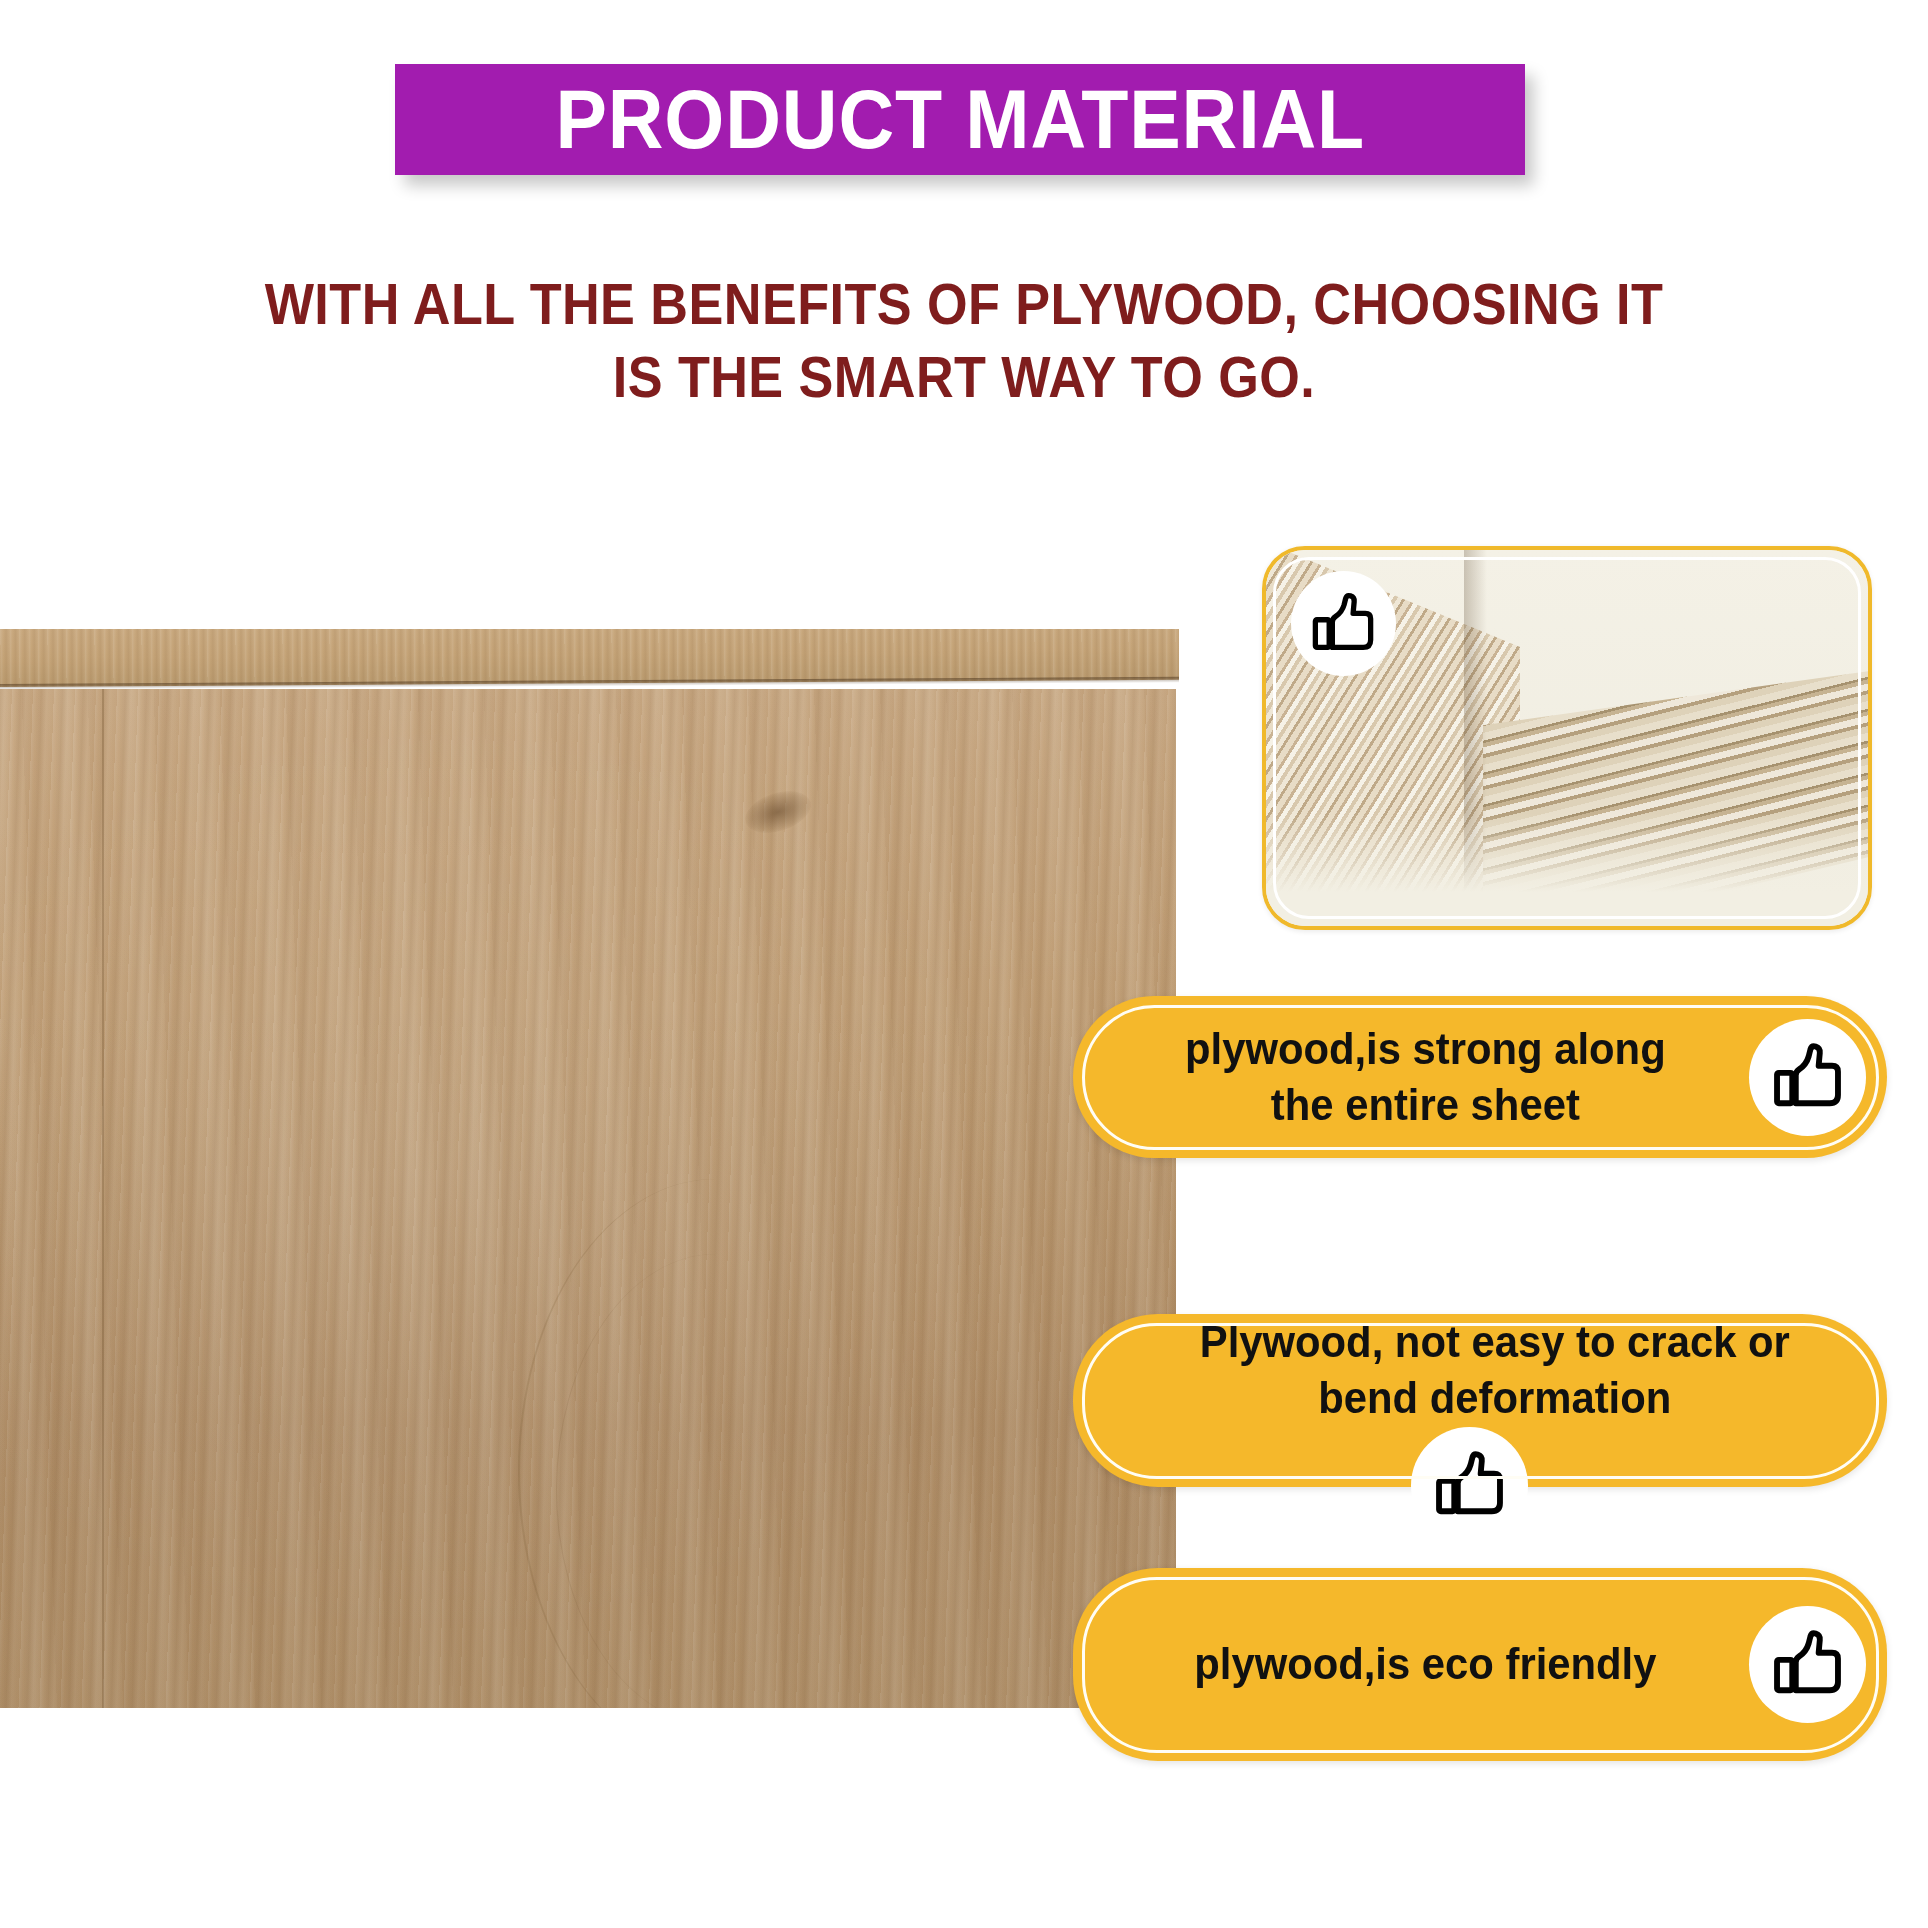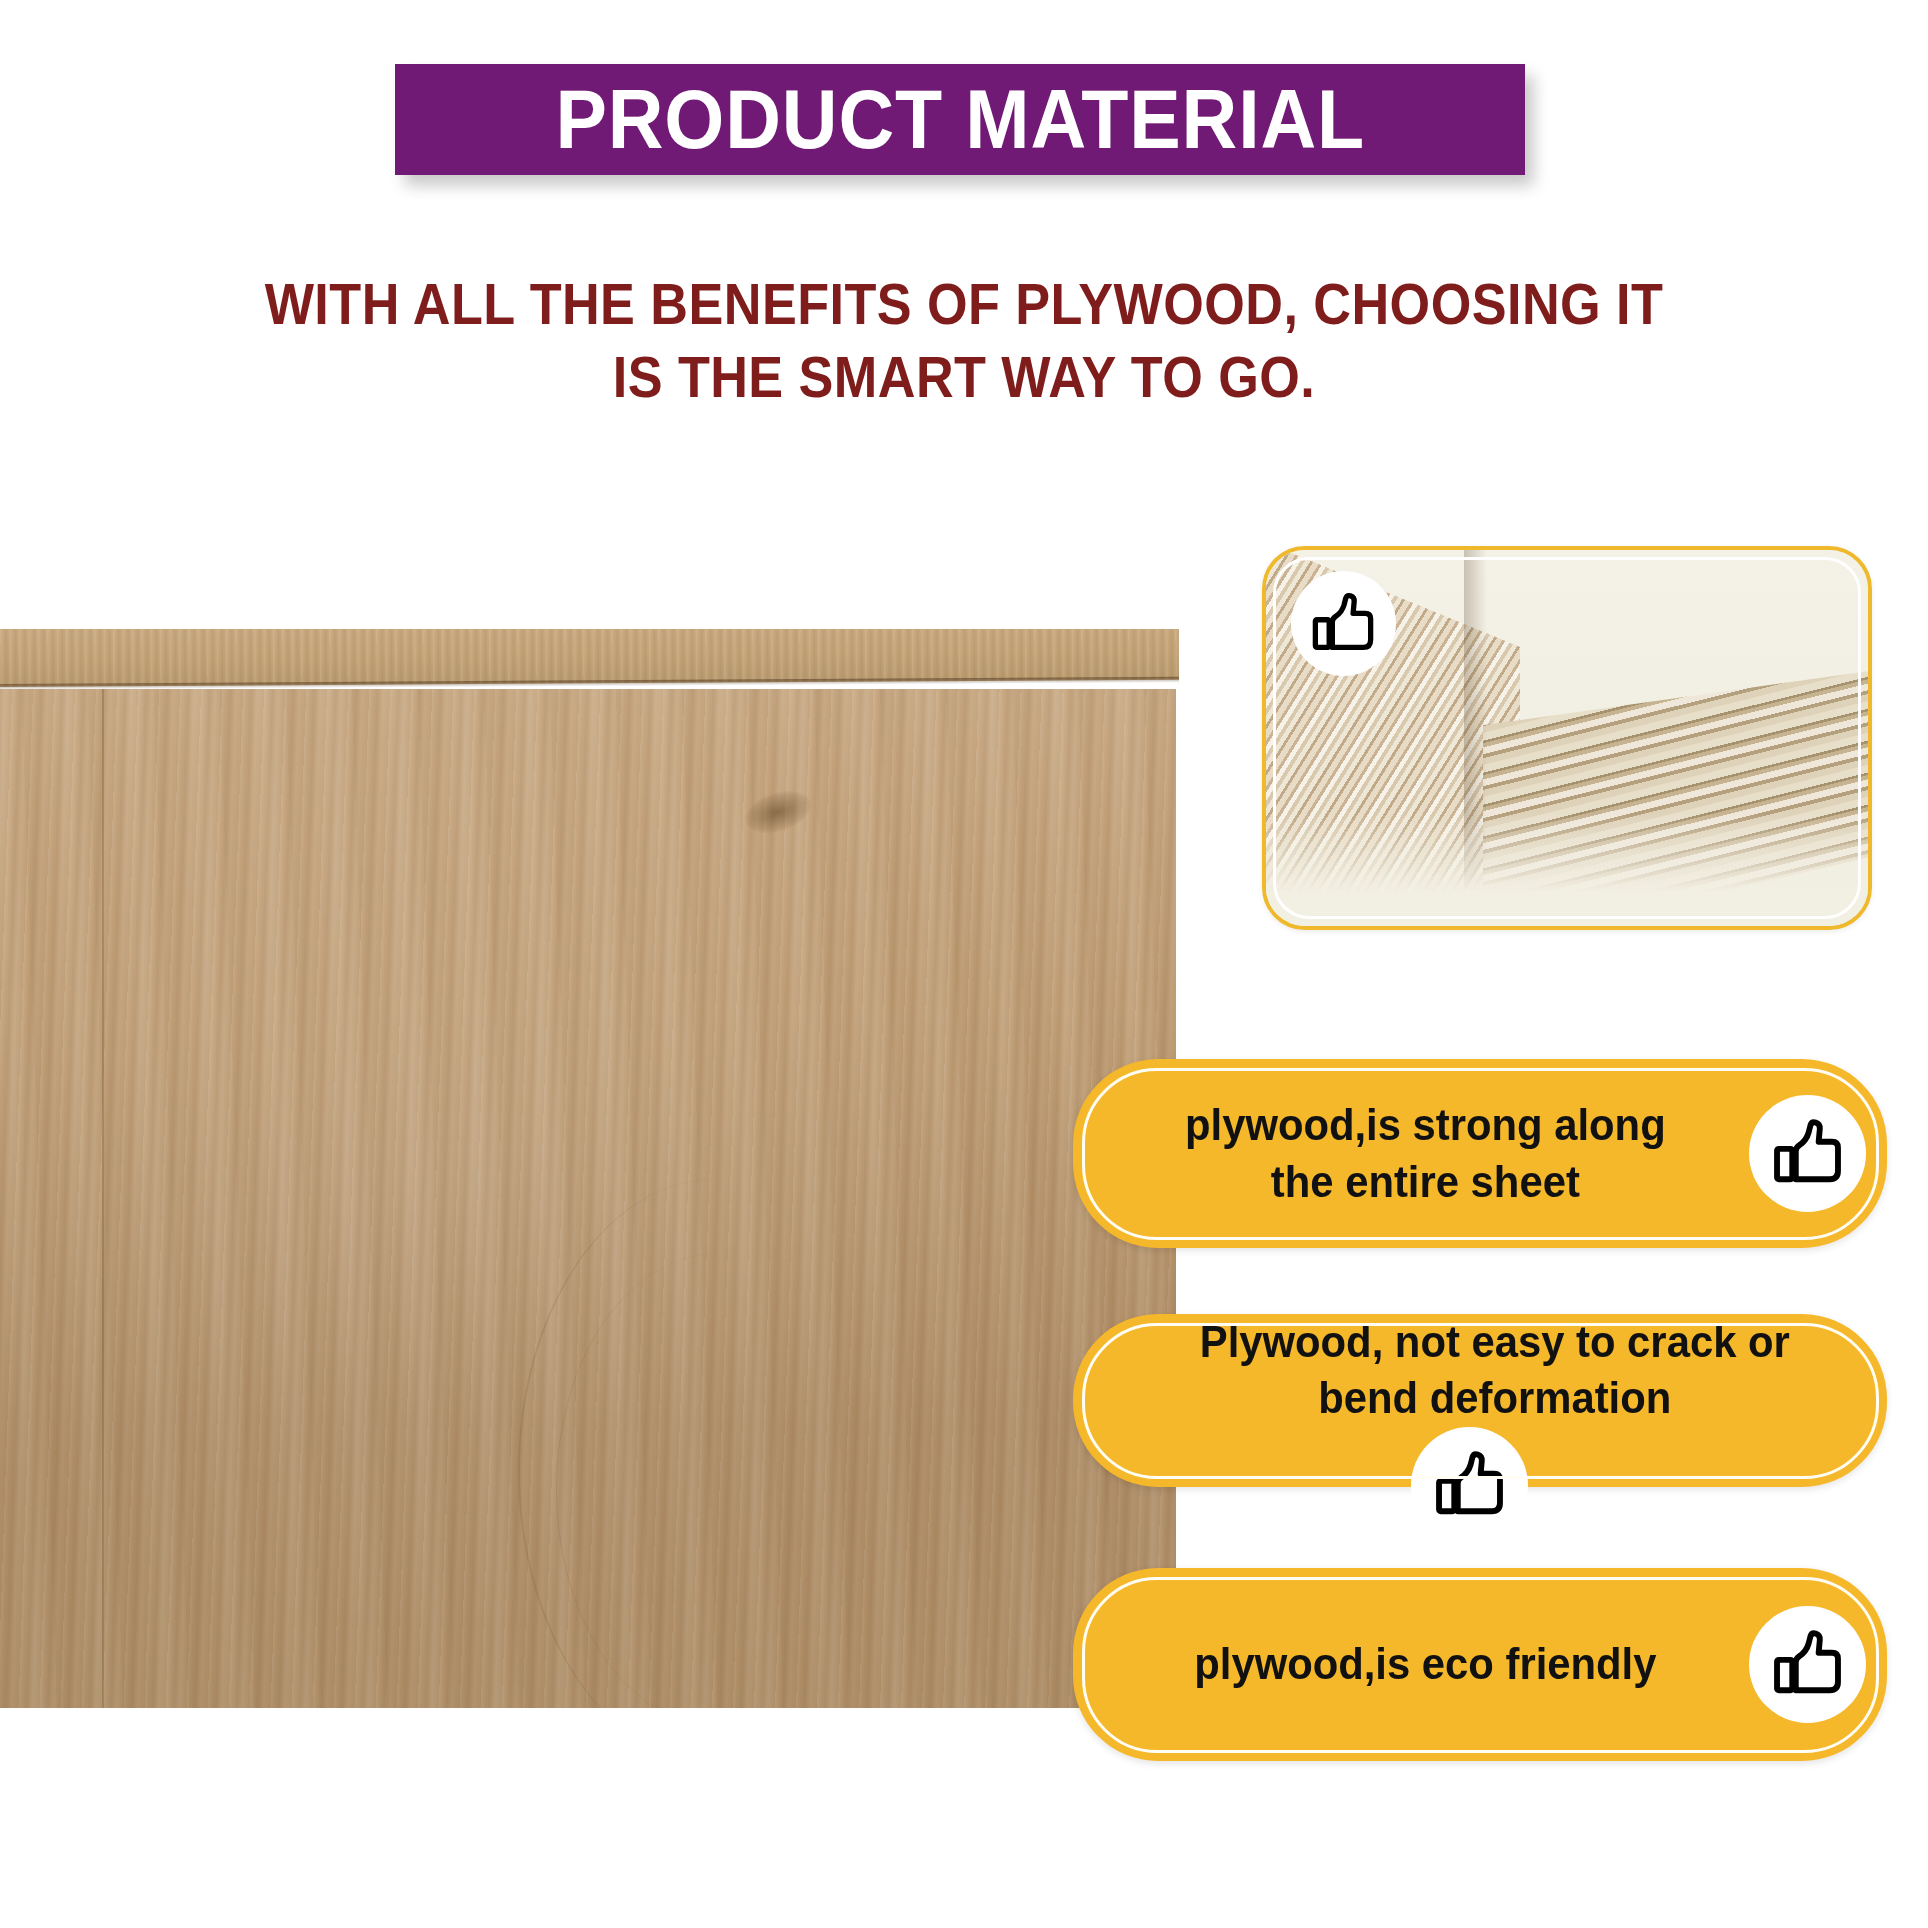--- a/index.html
+++ b/index.html
@@ -19,21 +19,21 @@
     background: #ffffff;
   }
 
   
   .title-banner {
     position: absolute;
     left: 395px;
     top: 64px;
     width: 1130px;
     height: 111px;
-    background: #701a75;
+    background: #a21caf;
     box-shadow: 9.4px 11.3px 15px rgba(0,0,0,0.22);
     display: flex;
     align-items: center;
     justify-content: center;
   }
   .title-text {
     color: #ffffff;
     font-family: "Liberation Sans Narrow", "Liberation Sans", sans-serif;
     font-weight: 700;
     font-size: 83px;
@@ -278,21 +278,21 @@
     align-items: center;
     box-shadow: 0 2.8px 7.5px rgba(0,0,0,0.10);
   }
   .badge-inner-stroke {
     position: absolute;
     inset: 8.5px;
     border: 3.8px solid #fffdf4;
     border-radius: 75px;
     pointer-events: none;
   }
-  .badge-1 { top: 1059px; height: 189px; }
+  .badge-1 { top: 996px; height: 162px; }
   .badge-2 { top: 1314px; height: 173px; flex-direction: column; }
   .badge-3 { top: 1568px; height: 193px; }
 
   .badge-text {
     flex: 1;
     text-align: center;
     color: #111111;
     font-family: "Liberation Sans Narrow", "Liberation Sans", sans-serif;
     font-weight: 700;
     font-size: 44px;

